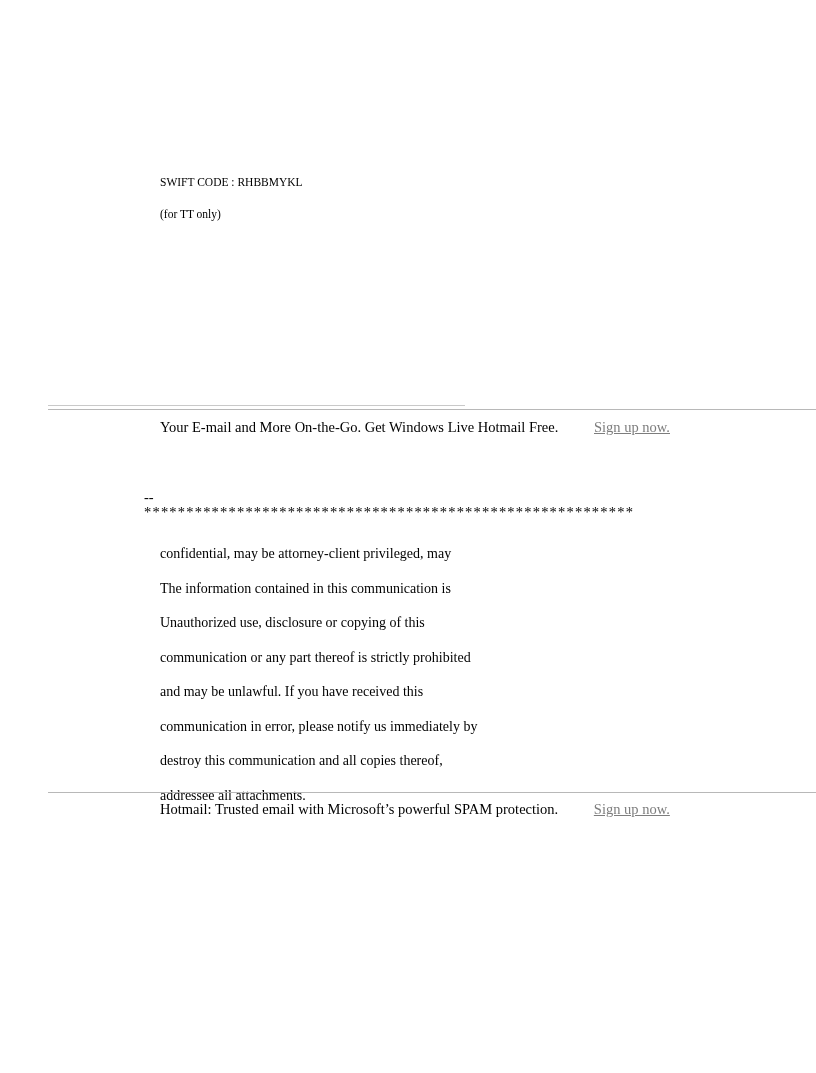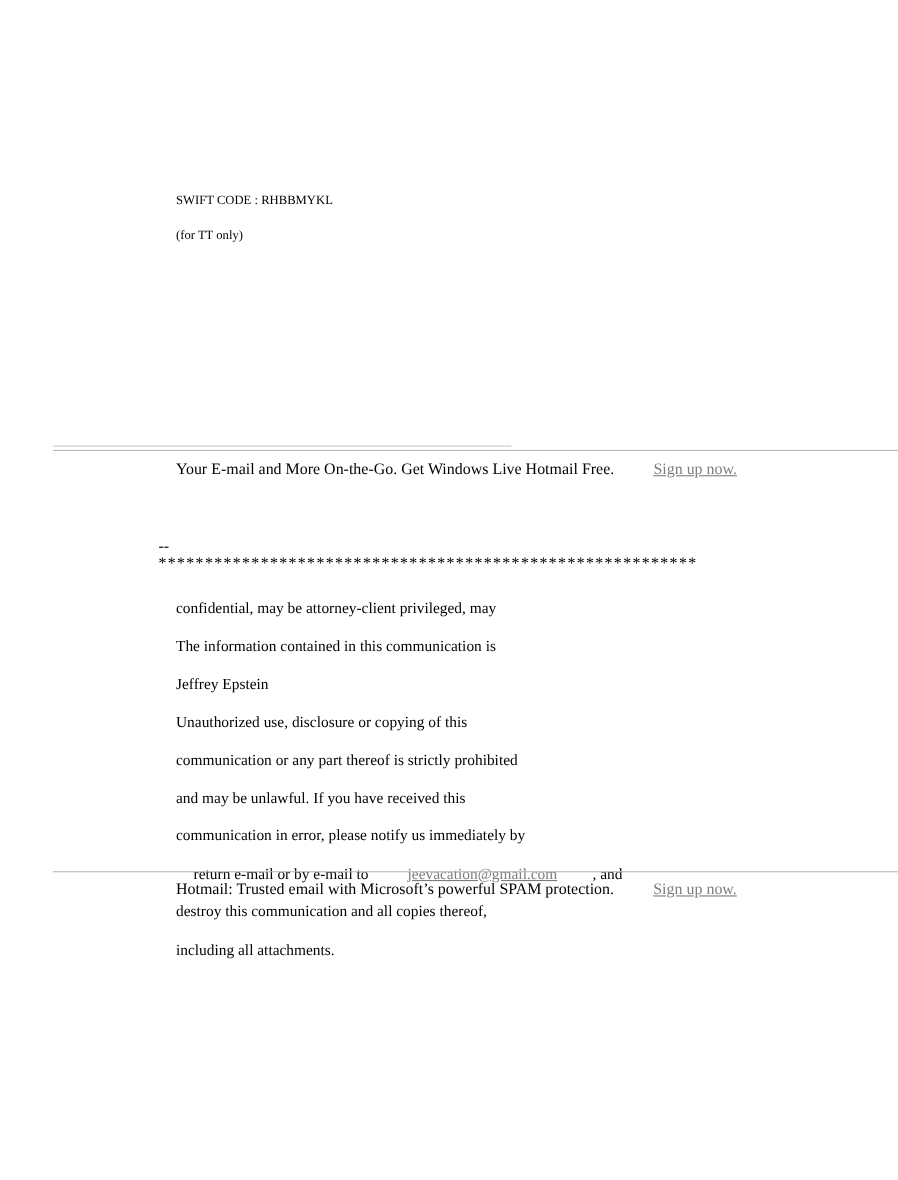--- a/index.html
+++ b/index.html
@@ -84,28 +84,26 @@
   <span>Your E-mail and More On-the-Go. Get Windows Live Hotmail Free. </span><a class="doc-link">Sign up now.</a>
 </div>
 
 <div class="abs sig-dashes">--</div>
 
 <div class="abs asterisk-line">**********************************************************</div>
 
 <div class="abs disclaimer">
   <div>confidential, may be attorney-client privileged, may</div>
   <div>The information contained in this communication is</div>
-  <div>Jeffrey Epstein</div>
   <div>Unauthorized use, disclosure or copying of this</div>
   <div>communication or any part thereof is strictly prohibited</div>
   <div>and may be unlawful. If you have received this</div>
   <div>communication in error, please notify us immediately by</div>
-  <div><span>return e-mail or by e-mail to </span><a class="doc-link">jeevacation@gmail.com</a><span>, and</span></div>
   <div>destroy this communication and all copies thereof,</div>
-  <div>including all attachments.</div>
+  <div>addressee all attachments.</div>
 </div>
 
 <div class="rule rule-bottom"></div>
 
 <div class="abs body-text promo-bottom">
   <span>Hotmail: Trusted email with Microsoft’s powerful SPAM protection. </span><a class="doc-link">Sign up now.</a>
 </div>
 
 <div class="abs bates">EFTA_R1_01504726</div>
 

